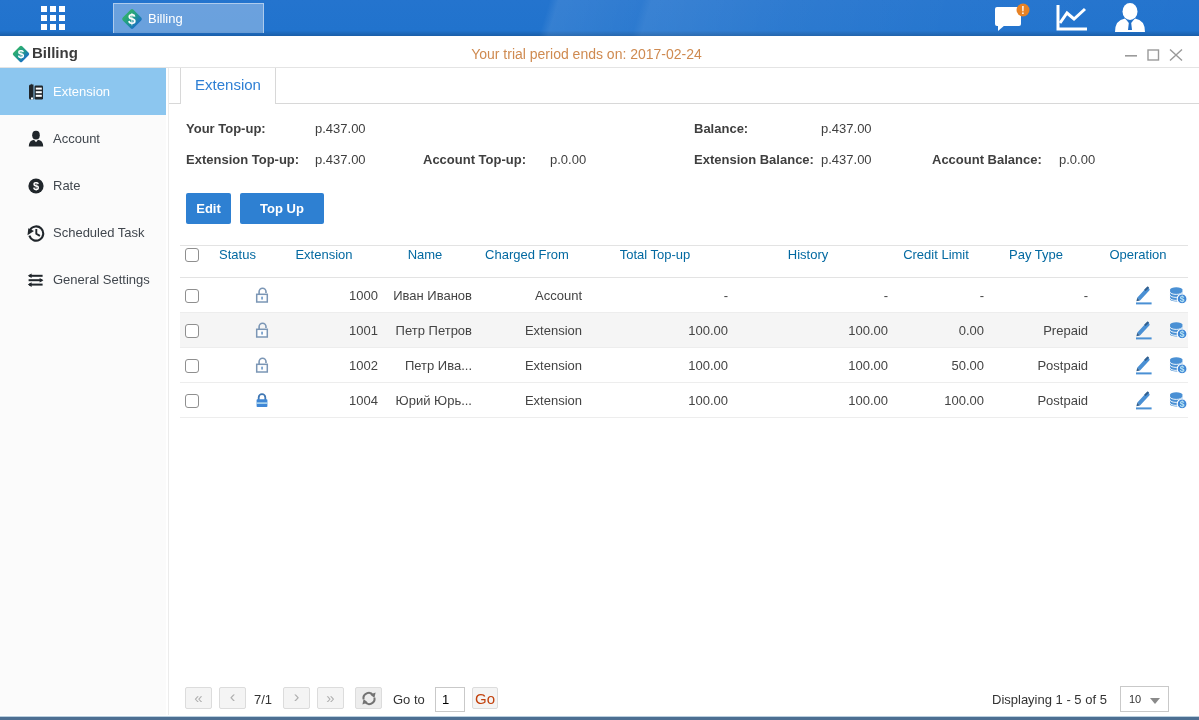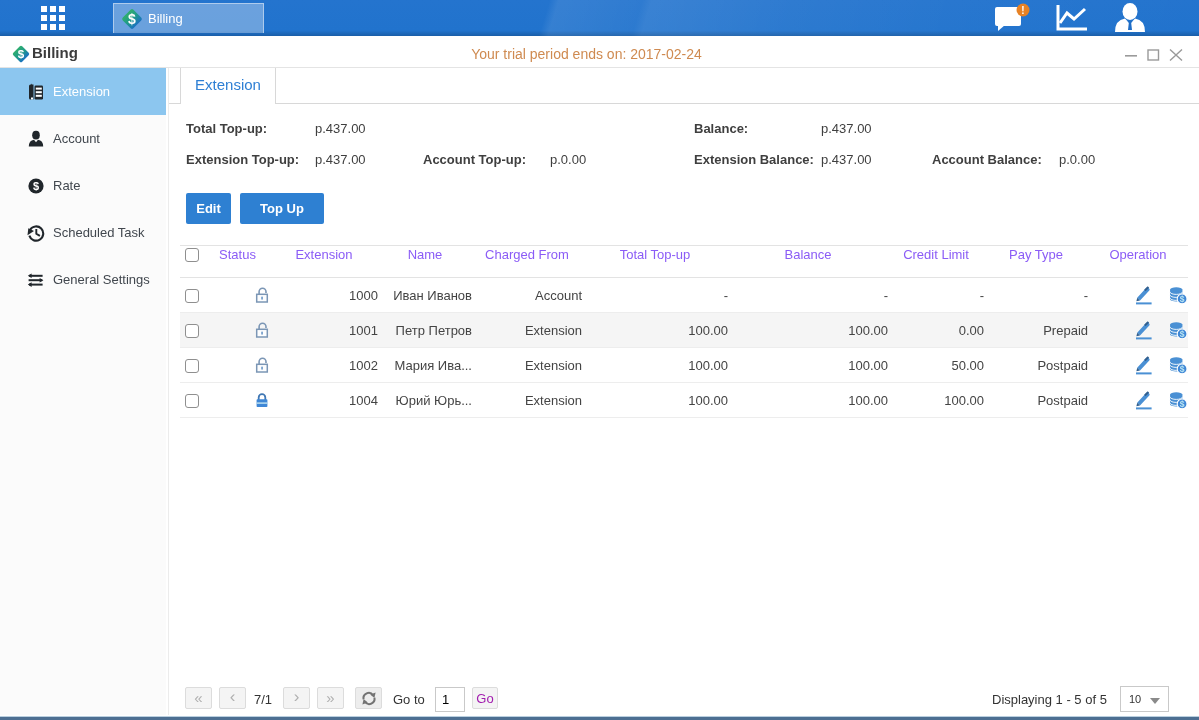--- a/index.html
+++ b/index.html
@@ -21,21 +21,21 @@
 .content{position:absolute;top:68px;left:168px;width:1031px;height:647px;background:#fff;border-left:1px solid #ececec}
 .tabstrip{position:absolute;top:0;left:0;width:1031px;height:36px;border-bottom:1px solid #d8d8d8}
 .tab1{position:absolute;left:11px;top:0;width:96px;height:36px;background:#fff;border-left:1px solid #d8d8d8;border-right:1px solid #d8d8d8;color:#2e7fd4;font-size:15px;text-align:center;line-height:34px}
 .stats{position:absolute;top:0;left:0;width:1030px;height:160px;font-size:13px;color:#3f3f3f}
 .stats b{font-weight:bold}
 .slabel{position:absolute;white-space:nowrap;font-weight:bold}
 .sval{position:absolute;white-space:nowrap}
 .btn{position:absolute;height:31px;background:#2e80d2;color:#fff;font-size:13px;font-weight:bold;text-align:left;border-radius:2px;display:flex;align-items:center;justify-content:center}
 .tbl{position:absolute;top:177px;left:11px;width:1008px;font-size:13px;color:#444}
 table{border-collapse:collapse;width:1008px;table-layout:fixed}
-th{font-weight:normal;color:#8b5cf6;font-size:13px;height:32px;padding-bottom:14px;border-top:1px solid #e3e3e3;border-bottom:1px solid #e3e3e3;text-align:center}
+th{font-weight:normal;color:#0369a1;font-size:13px;height:32px;padding-bottom:14px;border-top:1px solid #e3e3e3;border-bottom:1px solid #e3e3e3;text-align:center}
 td{height:35px;text-align:right;border-bottom:1px solid #ededed}
 tr.alt td{background:#f5f5f5}
 .cb{display:inline-block;width:14px;height:14px;border:1px solid #8f8f8f;border-radius:3px;background:#fff;vertical-align:middle}
 .pager{position:absolute;top:615px;left:0px;width:1030px;height:32px;background:#fff;font-size:13px;color:#555}
 .pbtn{position:absolute;top:4px;width:27px;height:22px;background:#f4f4f4;border:1px solid #dcdcdc;border-radius:2px;display:flex;align-items:center;justify-content:center;color:#b0b0b0;font-size:14px}
 .bottombar{position:absolute;bottom:0;left:0;width:1199px;height:4px;background:#4d6f92;border-top:1px solid #bacfdf}
 </style>
 </head>
 <body>
 <svg width="0" height="0" style="position:absolute">
@@ -180,21 +180,21 @@
           <path d="M0.8 13.6 L4.6 11.3 L4.6 15.9 Z" fill="#20262b"></path>
         </svg>
   </span>General Settings</div>
 </div>
 
 <div class="content">
   <div class="tabstrip">
       <div class="tab1">Extension</div>
     </div>
   <div class="stats">
-    <b class="slabel" style="left:17px;top:53px">Total Top-up:</b>
+    <b class="slabel" style="left:17px;top:53px">Your Top-up:</b>
       <span class="sval" style="left:146px;top:53px">p.437.00</span>
     <b class="slabel" style="left:525px;top:53px">Balance:</b>
       <span class="sval" style="left:652px;top:53px">p.437.00</span>
     <b class="slabel" style="left:17px;top:84px">Extension Top-up:</b>
       <span class="sval" style="left:146px;top:84px">p.437.00</span>
     <b class="slabel" style="left:254px;top:84px">Account Top-up:</b>
       <span class="sval" style="left:381px;top:84px">p.0.00</span>
     <b class="slabel" style="left:525px;top:84px">Extension Balance:</b>
       <span class="sval" style="left:652px;top:84px">p.437.00</span>
     <b class="slabel" style="left:763px;top:84px">Account Balance:</b>
@@ -217,21 +217,21 @@
           <col style="width:100px">
       </colgroup>
       <tbody>
           <tr>
         <th style="text-align:left;padding-left:5px"><span class="cb"></span></th>
             <th>Status</th>
             <th>Extension</th>
             <th>Name</th>
             <th>Charged From</th>
             <th>Total Top-up</th>
-            <th>Balance</th>
+            <th>History</th>
             <th>Credit Limit</th>
             <th>Pay Type</th>
             <th>Operation</th>
       </tr>
       <tr>
         <td style="text-align:left;padding-left:5px"><span class="cb"></span></td>
             <td><svg width="16" height="17" viewBox="0 0 16 17" style="vertical-align:middle">
                 <use href="#lockopen"></use>
               </svg></td>
             <td>1000</td>
@@ -264,21 +264,21 @@
               </svg><svg width="19" height="18" viewBox="0 0 19 18" style="vertical-align:middle;margin-left:16px">
                 <use href="#coins"></use>
               </svg></td>
       </tr>
       <tr>
         <td style="text-align:left;padding-left:5px"><span class="cb"></span></td>
             <td><svg width="16" height="17" viewBox="0 0 16 17" style="vertical-align:middle">
                 <use href="#lockopen"></use>
               </svg></td>
             <td>1002</td>
-            <td>Мария Ива...</td>
+            <td>Петр Ива...</td>
             <td>Extension</td>
             <td>100.00</td>
             <td>100.00</td>
             <td>50.00</td>
             <td>Postpaid</td>
             <td><svg width="18" height="20" viewBox="0 0 18 20" style="vertical-align:middle">
                 <use href="#pencil"></use>
               </svg><svg width="19" height="18" viewBox="0 0 19 18" style="vertical-align:middle;margin-left:16px">
                 <use href="#coins"></use>
               </svg></td>
@@ -313,21 +313,21 @@
     <div class="pbtn" style="left:186px;background:#ededed">
         <svg width="16" height="15" viewBox="0 0 16 15">
           <path d="M2.6 8.2 A 5.2 5.2 0 0 1 12 4.2" stroke="#737373" stroke-width="2" fill="none"></path>
           <path d="M14.6 1.6 L13.4 7 L9.2 3.4 Z" fill="#737373"></path>
           <path d="M13.4 6.8 A 5.2 5.2 0 0 1 4 10.8" stroke="#737373" stroke-width="2" fill="none"></path>
           <path d="M1.4 13.4 L2.6 8 L6.8 11.6 Z" fill="#737373"></path>
         </svg>
       </div>
     <span style="position:absolute;left:224px;top:9px;color:#333;font-size:13px">Go to</span>
     <input style="position: absolute; left: 266px; top: 4px; width: 30px; height: 25px; border: 1px solid rgb(201, 201, 201); font-size: 13px; padding-left: 6px; font-family: &quot;Liberation Sans&quot;;" value="1">
-    <div class="pbtn" style="left:303px;width:26px;color:#a21caf;font-size:13px">Go</div>
+    <div class="pbtn" style="left:303px;width:26px;color:#c2410c;font-size:15px">Go</div>
     <span style="position:absolute;left:823px;top:9px;color:#333;font-size:13px">Displaying 1 - 5 of 5</span>
     <div style="position:absolute;left:951px;top:3px;width:49px;height:26px;border:1px solid #c9c9c9;background:#fff">
       <span style="position:absolute;left:8px;top:6px;font-size:11px;color:#333">10</span>
       <span style="position:absolute;right:8px;top:11px;width:0;height:0;border-left:5px solid transparent;border-right:5px solid transparent;border-top:6px solid #8a8a8a"></span>
     </div>
   </div>
 </div>
 <div class="bottombar"></div>
 
 </body></html>

